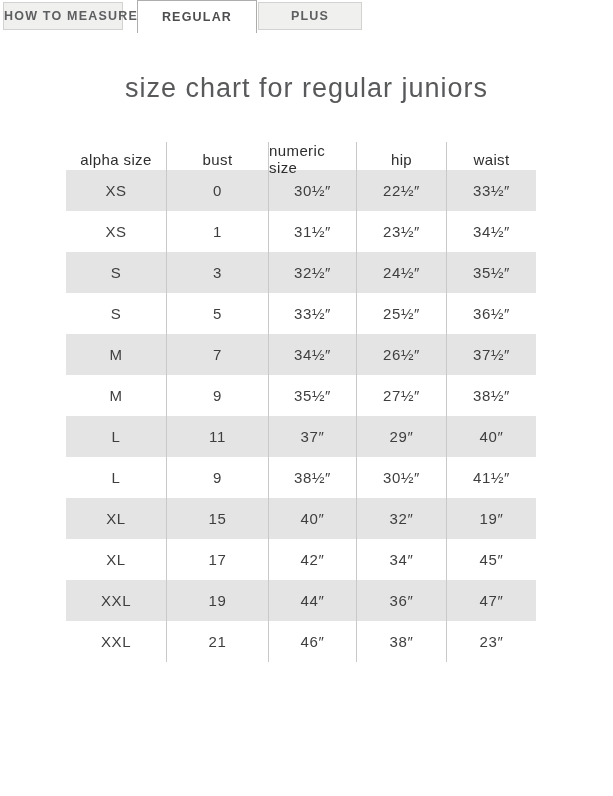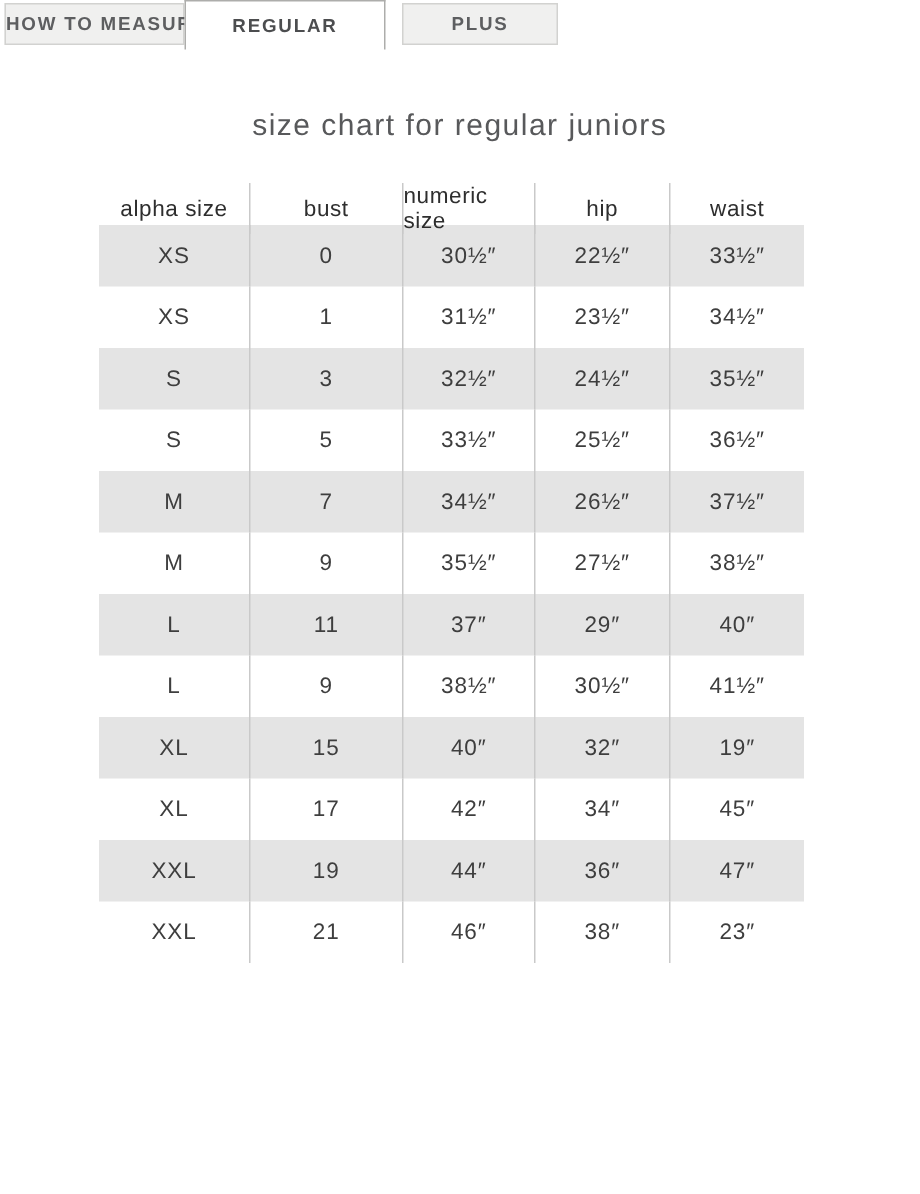--- a/index.html
+++ b/index.html
@@ -26,45 +26,45 @@
     font-family:"Liberation Sans", sans-serif;
     font-size:12.5px;
     font-weight:bold;
     letter-spacing:1.2px;
     text-align:center;
     line-height:26px;
     cursor:pointer;
     white-space:nowrap;
   }
   .tab-htm   { width:120px; }
-  .tab-reg   { width:134px; margin-left:0; }
-  .tab-plus  { width:104px; margin-left:11px; }
+  .tab-reg   { width:120px; margin-left:14px; }
+  .tab-plus  { width:104px; margin-left:1px; }
   .tab.active {
     background:#ffffff;
     border:1px solid #adadab;
     border-bottom:none;
     height:33px;
     margin-top:0;
     line-height:31px;
     color:#4c4d4f;
   }
 
   
   .page-title {
     margin-top:40px;
     text-align:center;
-    font-size:20px;
+    font-size:27px;
     font-weight:300;
     letter-spacing:1px;
     color:#58595b;
   }
 
   
   .size-table {
-    margin:26px 0 0 66px;
+    margin:38px 0 0 66px;
     width:470px;
   }
   .trow {
     display:grid;
     grid-template-columns:100px 102px 88px 90px 90px;
   }
   .trow .cell {
     display:flex;
     align-items:center;
     justify-content:center;

